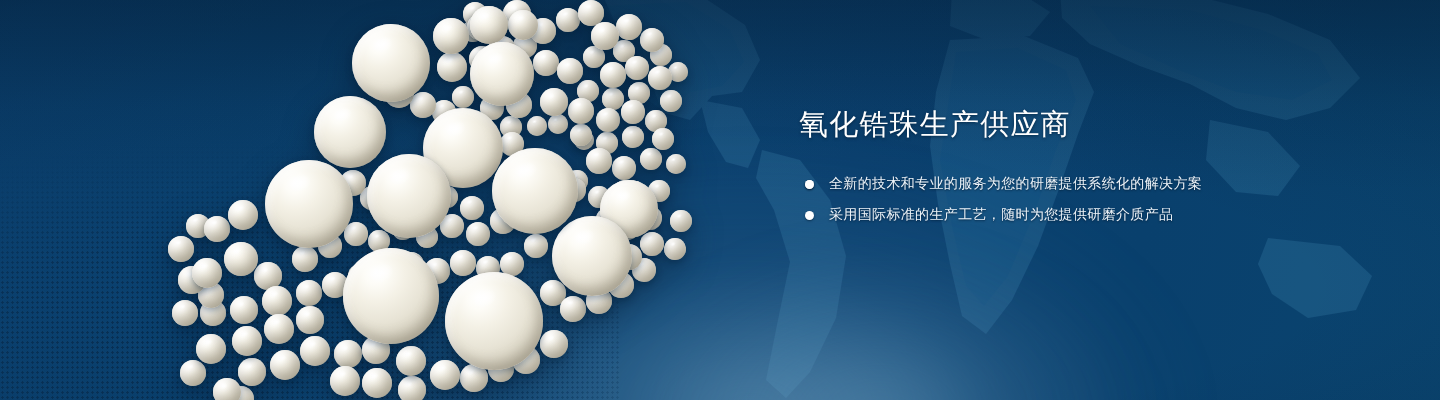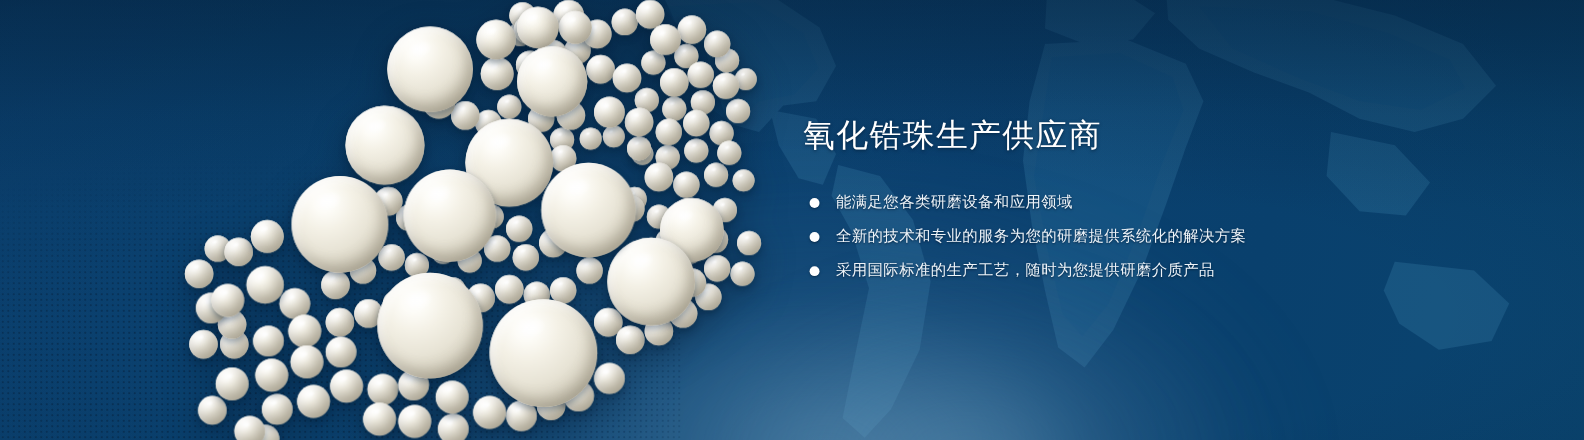--- a/index.html
+++ b/index.html
@@ -137,21 +137,21 @@
     width: 36%;
     height: 27%;
     border-radius: 50%;
     background: radial-gradient(closest-side, rgba(255,255,255,0.95), rgba(255,255,255,0.0) 72%);
     transform: rotate(-22deg);
   }
 
   
   #copy {
     position: absolute;
-    left: 730px;
+    left: 799px;
     top: 104px;
     width: 560px;
   }
   .headline {
     margin: 0;
     font-size: 29px;
     font-weight: 400;
     line-height: 40px;
     letter-spacing: 1.2px;
     color: #ffffff;
@@ -376,21 +376,20 @@
       <div class="bead" style="left: 500px; top: 132px; width: 24px; height: 24px; z-index: 24;"></div>
       <div class="bead" style="left: 448px; top: 140px; width: 20px; height: 20px; z-index: 20;"></div>
       <div class="bead" style="left: 289px; top: 186px; width: 26px; height: 26px; z-index: 26;"></div>
     </div>
 
   <div id="copy">
     <h1 class="headline">氧化锆珠生产供应商</h1>
     <ul class="bullets">
         <li class="bullet">
           <span class="bullet-dot"></span>
-          <span class="bullet-line">能满足您各类研磨设备和应用领域</span>
         </li>
         <li class="bullet">
           <span class="bullet-dot"></span>
           <span class="bullet-line">全新的技术和专业的服务为您的研磨提供系统化的解决方案</span>
         </li>
         <li class="bullet">
           <span class="bullet-dot"></span>
           <span class="bullet-line">采用国际标准的生产工艺，随时为您提供研磨介质产品</span>
         </li>
       </ul>

